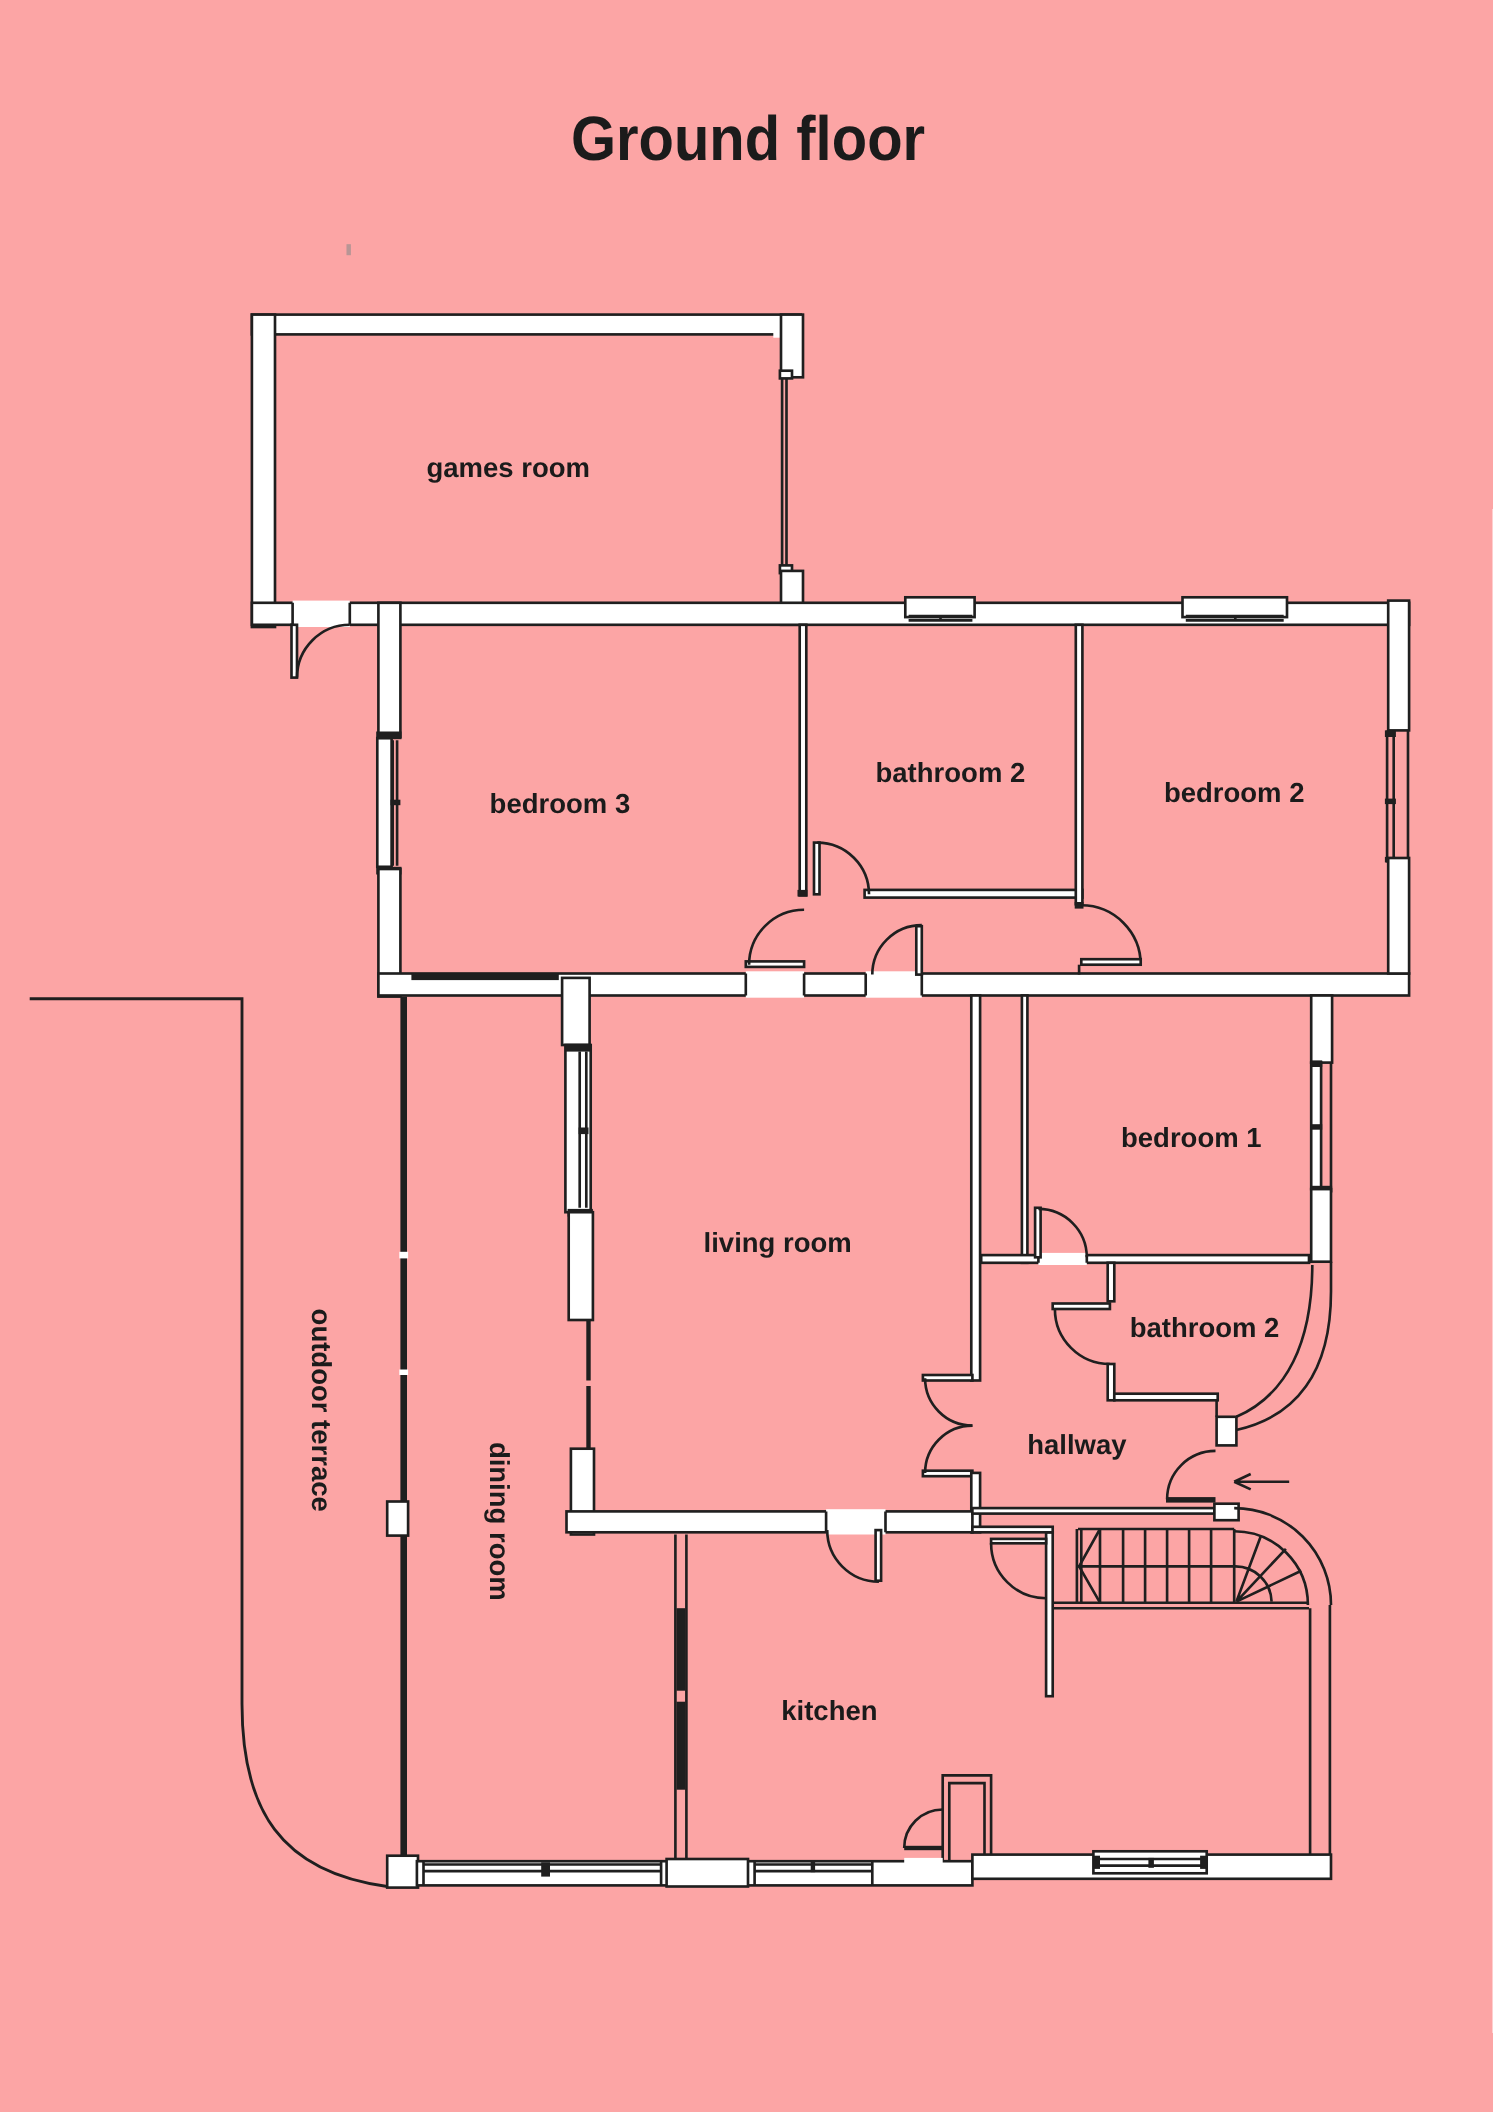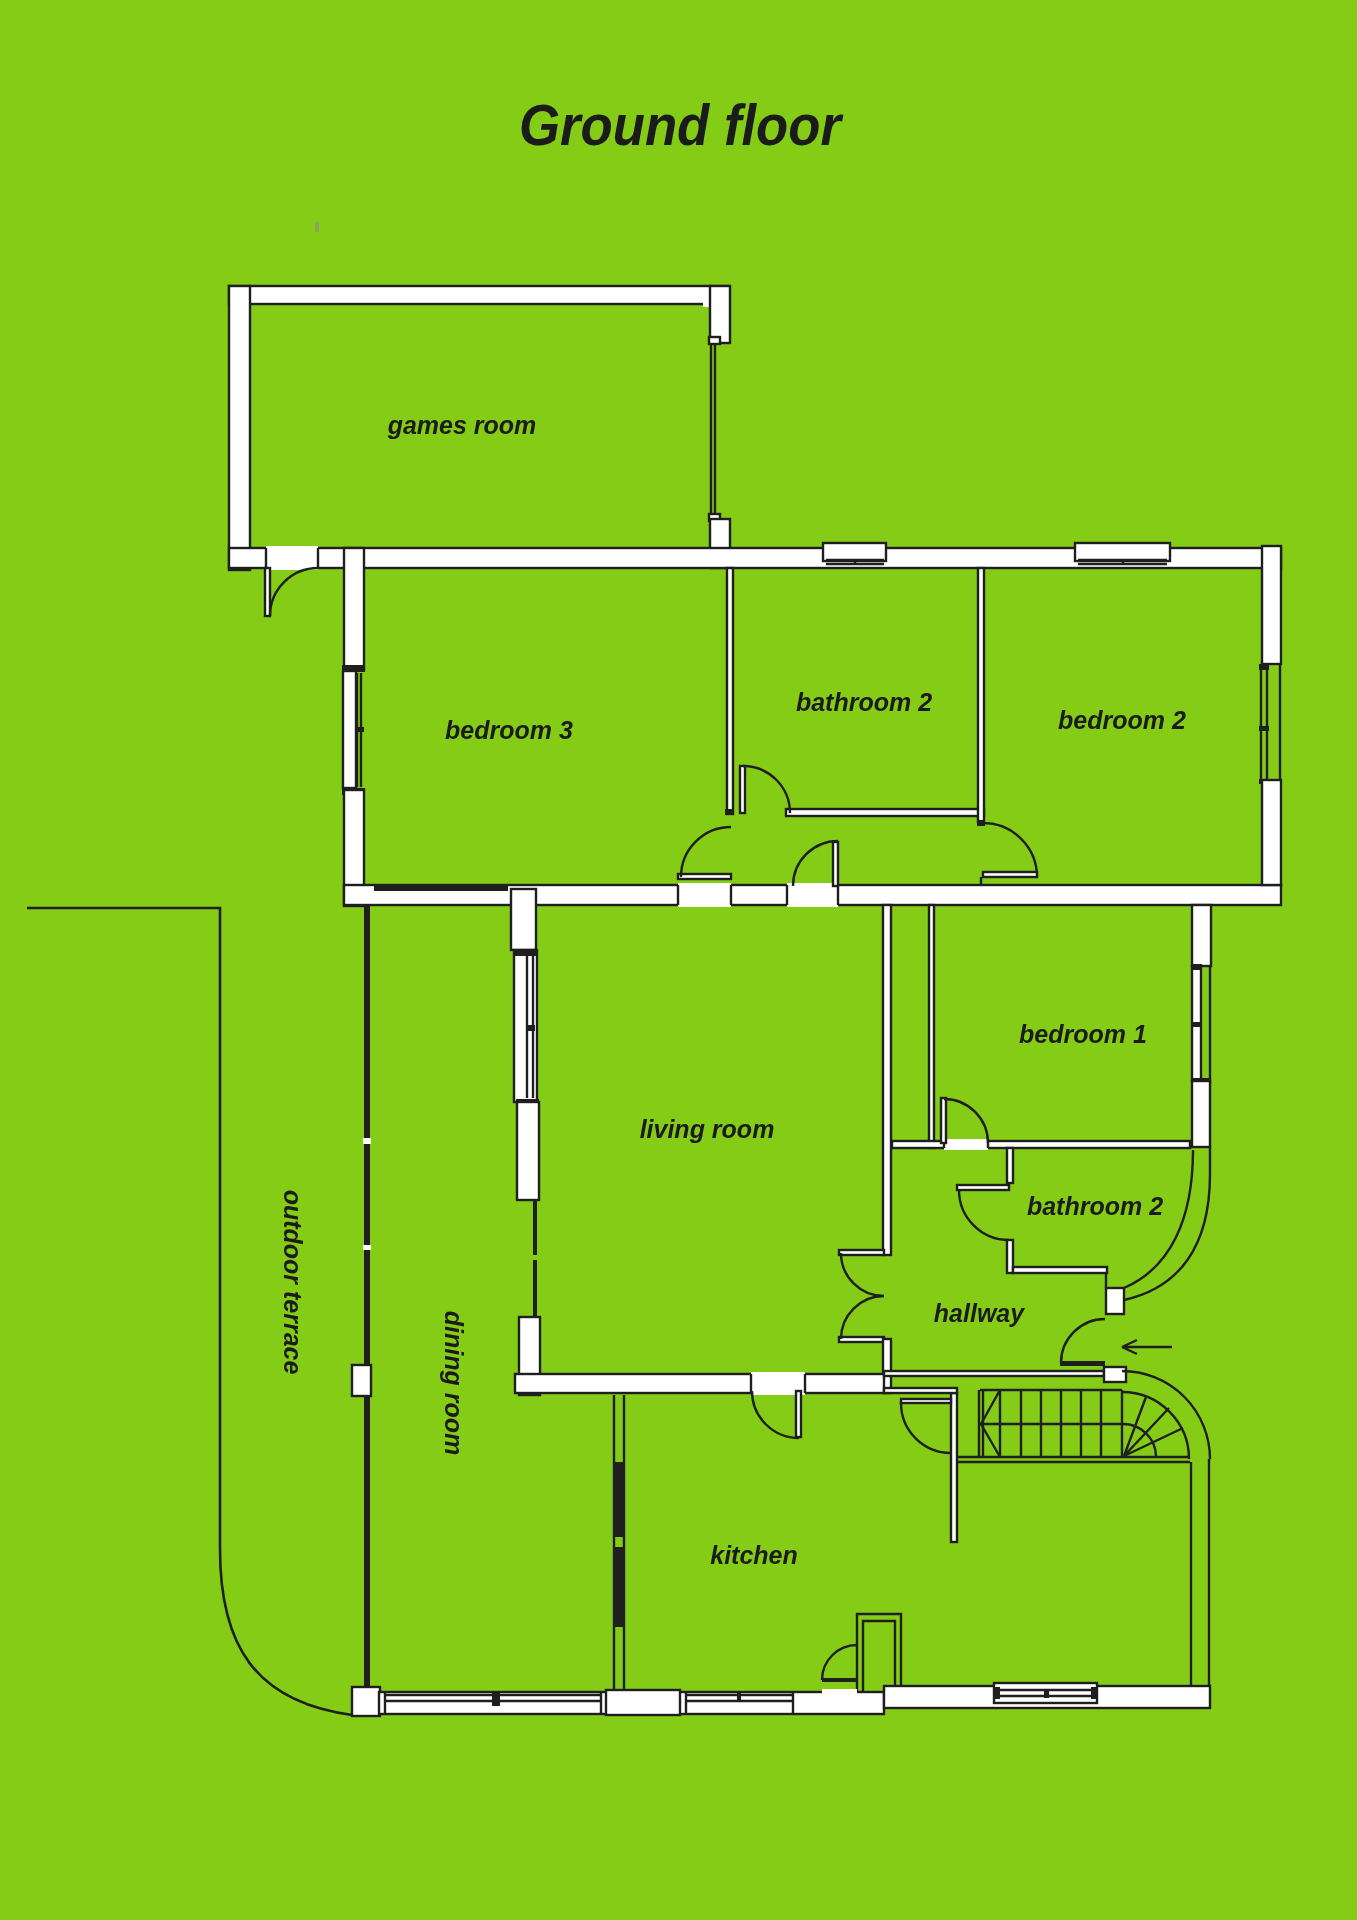--- a/index.html
+++ b/index.html
@@ -1,16 +1,16 @@
 <!DOCTYPE html>
 <html><head>
 <meta charset="utf-8">
 <style>
   html,body{margin:0;padding:0;background:#ffffff;}
-  .page{position:relative;width:1357px;height:1920px;background:#84cc16;overflow:hidden;font-style:italic;}
+  .page{position:relative;width:1357px;height:1920px;background:#fca5a5;overflow:hidden;}
   svg{position:absolute;left:0;top:0;}
   text{font-family:"Liberation Sans",sans-serif;font-weight:bold;fill:#1b1b1b;}
 </style>
 </head>
 <body>
 <div class="page">
 <svg width="1357" height="1920" viewBox="0 0 1357 1920">
 <g stroke="#1f1f1f" stroke-width="2.4" fill="none">
 
 <g stroke="none">

